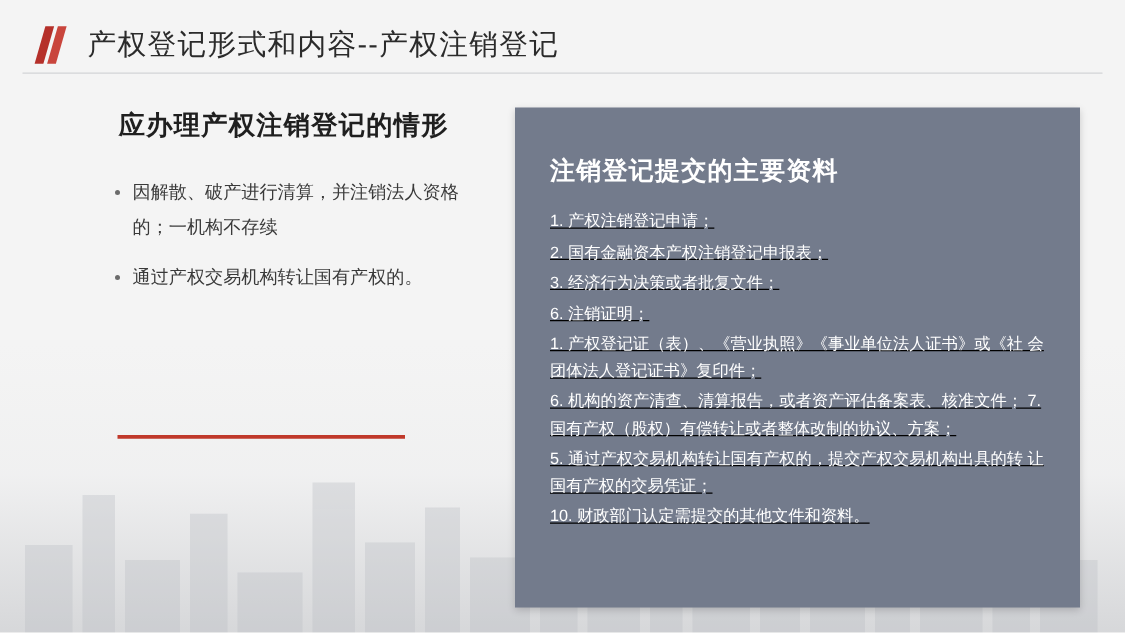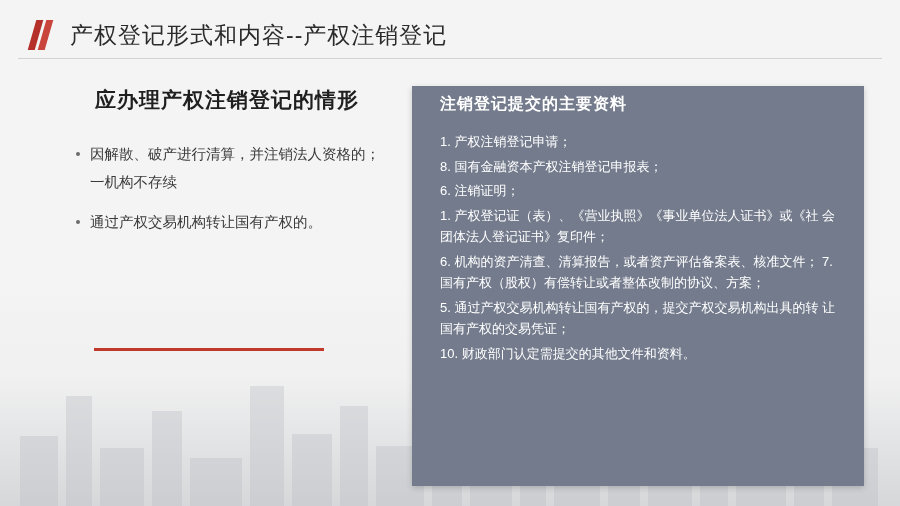--- a/index.html
+++ b/index.html
@@ -43,21 +43,21 @@
     position: absolute;
     bottom: 0;
     display: block;
     background: #b9bcc2;
   }
   .title-bar {
     position: absolute;
     left: 32px;
     top: 20px;
     display: flex;
-    align-items: flex-start;
+    align-items: center;
   }
   .title-mark {
     width: 26px;
     height: 30px;
     margin-right: 12px;
     position: relative;
   }
   .title-mark i {
     position: absolute;
     top: 0;
@@ -93,21 +93,21 @@
   .left-heading {
     font-size: 21px;
     color: #1f1f1f;
     letter-spacing: 1px;
     font-weight: bold;
     text-align: center;
     margin-bottom: 26px;
   }
   .bullet-list {
     list-style: none;
-    margin: 0;
+    margin: 16px;
     padding: 0 0 0 14px;
   }
   .bullet-list li {
     position: relative;
     font-size: 14.5px;
     line-height: 28px;
     color: #3a3a3a;
     margin-bottom: 12px;
     padding-left: 14px;
   }
@@ -133,28 +133,29 @@
   .right-panel {
     position: absolute;
     left: 412px;
     top: 86px;
     width: 452px;
     height: 400px;
     background: #737b8c;
     box-shadow: 0 2px 6px rgba(0,0,0,0.18);
   }
   .panel-heading {
-    font-size: 16px;
+    font-size: 20px;
     color: #ffffff;
     font-weight: bold;
     letter-spacing: 1px;
-    margin: 8px 0 16px 28px;
+    margin: 37px 0 16px 28px;
   }
   .panel-body {
     margin: 0 26px 0 28px;
+    text-decoration: underline;
   }
   .panel-body p {
     margin: 0 0 3px 0;
     font-size: 13px;
     line-height: 21.5px;
     color: #ffffff;
   }
 </style>
 </head>
 <body>
@@ -200,21 +201,22 @@
       <li>因解散、破产进行清算，并注销法人资格的；一机构不存续</li>
       <li>通过产权交易机构转让国有产权的。</li>
     </ul>
     <div class="left-underline"></div>
   </div>
 
   <div class="right-panel">
     <div class="panel-heading">注销登记提交的主要资料</div>
     <div class="panel-body">
       <p>1. 产权注销登记申请；</p>
-      <p>8. 国有金融资本产权注销登记申报表；</p>
+      <p>2. 国有金融资本产权注销登记申报表；</p>
+      <p>3. 经济行为决策或者批复文件；</p>
       <p>6. 注销证明；</p>
       <p>1. 产权登记证（表）、《营业执照》《事业单位法人证书》或《社 会团体法人登记证书》复印件；</p>
       <p>6. 机构的资产清查、清算报告，或者资产评估备案表、核准文件； 7. 国有产权（股权）有偿转让或者整体改制的协议、方案；</p>
       <p>5. 通过产权交易机构转让国有产权的，提交产权交易机构出具的转 让国有产权的交易凭证；</p>
       <p>10. 财政部门认定需提交的其他文件和资料。</p>
     </div>
   </div>
 
 </div>
 

